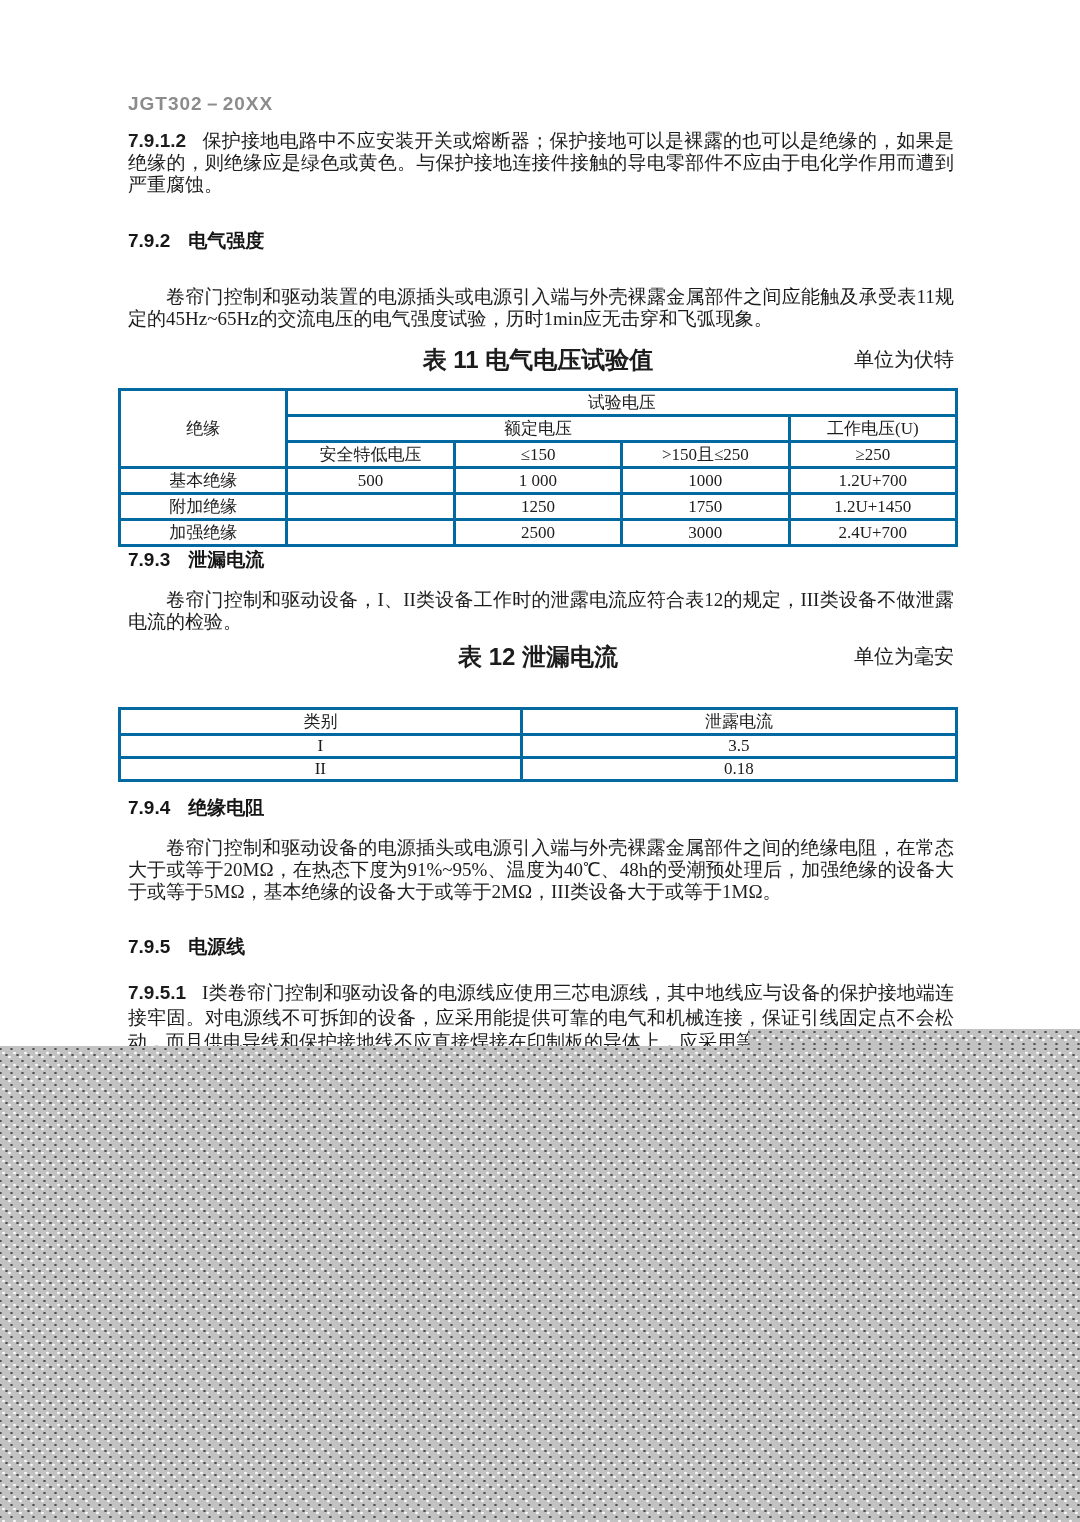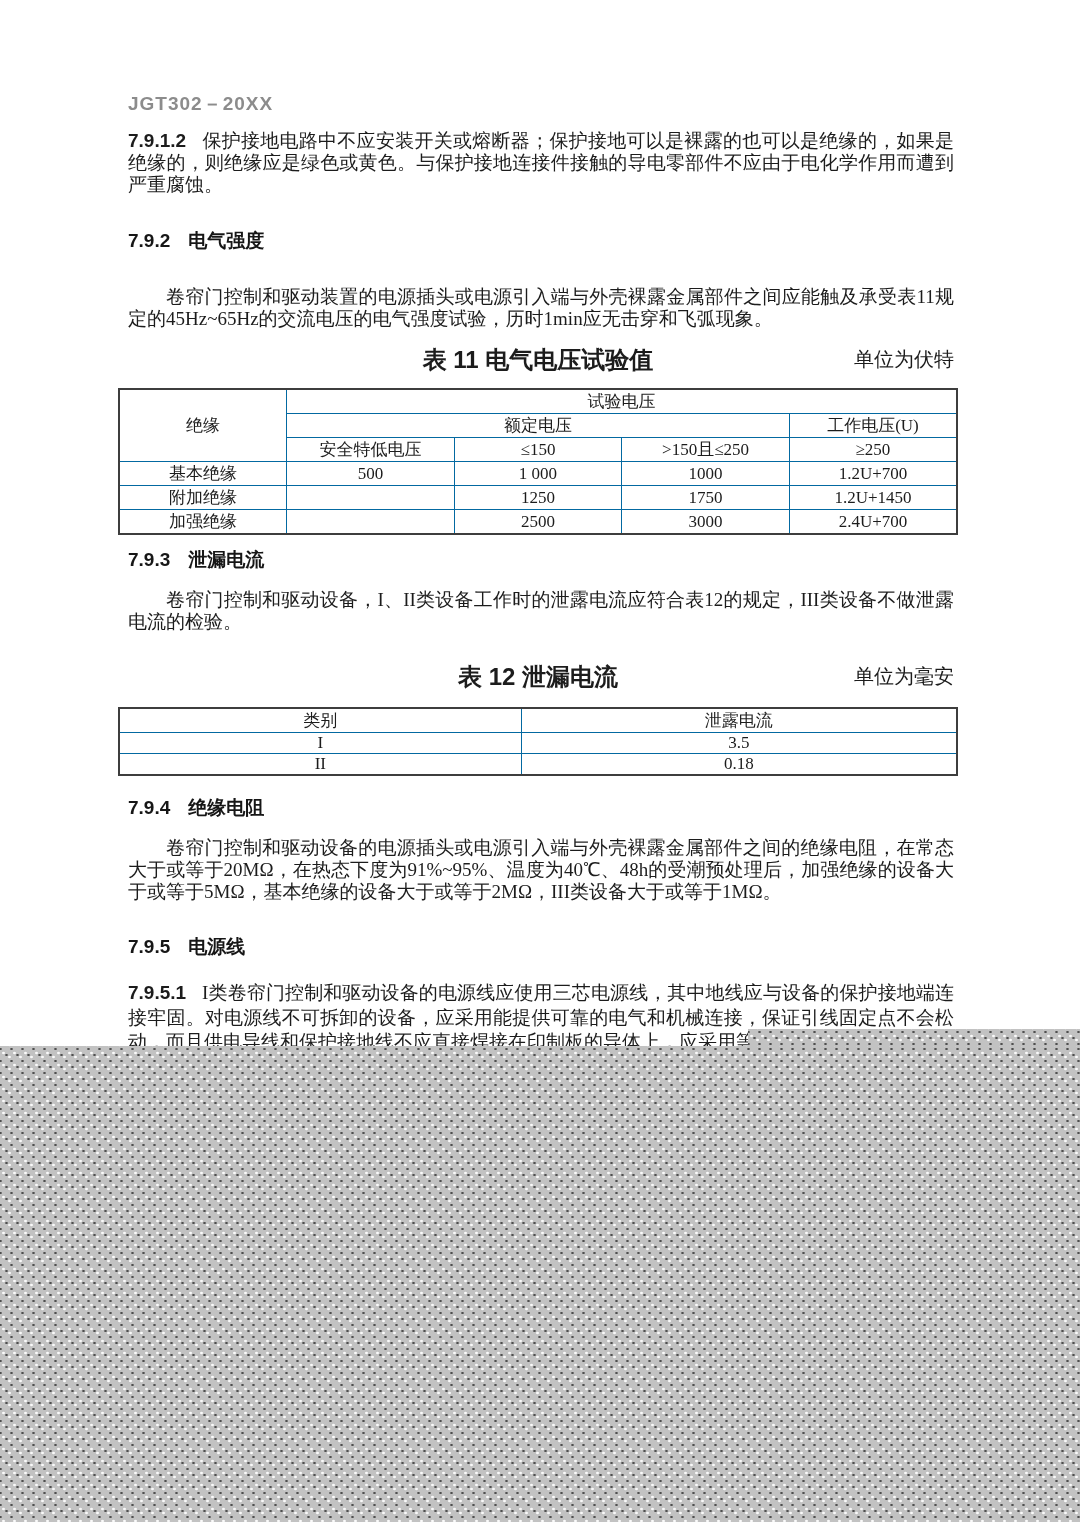--- a/index.html
+++ b/index.html
@@ -30,21 +30,21 @@
   .cap-center {
     position:absolute; left:0; right:0; text-align:center;
     font-family:"Liberation Sans", sans-serif; font-weight:700; font-size:24px;
   }
   .cap-unit { position:absolute; right:4px; top:2px; font-size:20px; font-weight:400; }
   table.std {
     position:absolute; left:118px; width:840px; border-collapse:collapse;
     table-layout:fixed; font-size:17px; text-align:center;
     border:2px solid #3d3d3d; color:#1c1c1c;
   }
-  table.std td { border:1px solid #0369a1; height:22px; padding:0 4px; vertical-align:middle; }
+  table.std td { border:3px solid #0369a1; height:22px; padding:0 4px; vertical-align:middle; }
   table.t12 td { height:20px; }
   
   .halftone {
     position:absolute; z-index:5; background-color:#c2c2c2;
     background-image:
       radial-gradient(circle, #4f4f4f 0.9px, rgba(0,0,0,0) 1.5px),
       radial-gradient(circle, #4f4f4f 0.9px, rgba(0,0,0,0) 1.5px),
       radial-gradient(circle, #fafafa 1px, rgba(0,0,0,0) 1.6px),
       radial-gradient(circle, #fafafa 1px, rgba(0,0,0,0) 1.6px);
     background-size: 11px 12px, 11px 12px, 11px 12px, 11px 12px;
@@ -117,21 +117,21 @@
         <td>2.4U+700</td>
       </tr>
     </tbody>
   </table>
 
   <div class="abs sec-heading" style="top:547px;">
     <span>7.9.3</span><span class="sec-title">泄漏电流</span>
   </div>
   <div class="abs para indent" style="top:589px;">卷帘门控制和驱动设备，I、II类设备工作时的泄露电流应符合表12的规定，III类设备不做泄露电流的检验。</div>
 
-  <div class="abs cap-row" style="top:661px;">
+  <div class="abs cap-row" style="top:641px;">
     <div class="cap-center">表 12 泄漏电流</div>
     <div class="cap-unit">单位为毫安</div>
   </div>
 
   <table class="std t12" style="top:707px;">
     <colgroup>
         <col style="width:48%">
         <col style="width:52%">
       </colgroup>
     <tbody>

